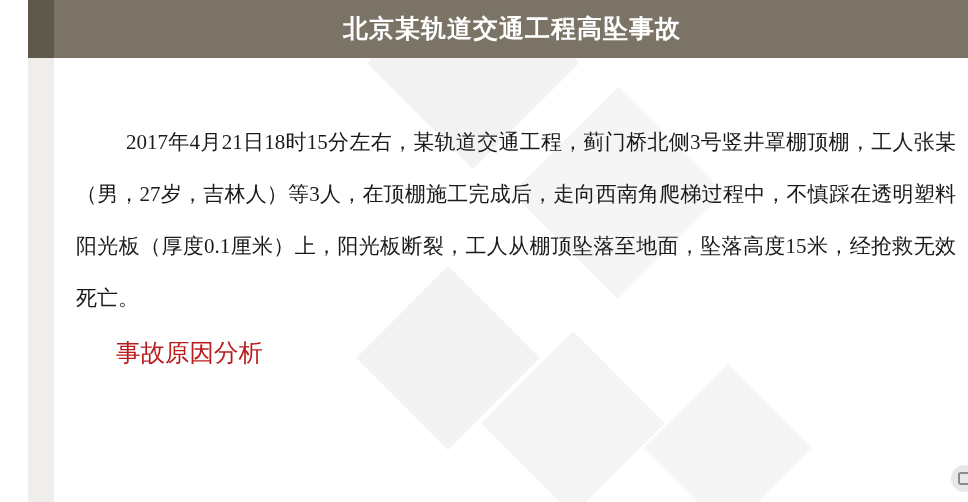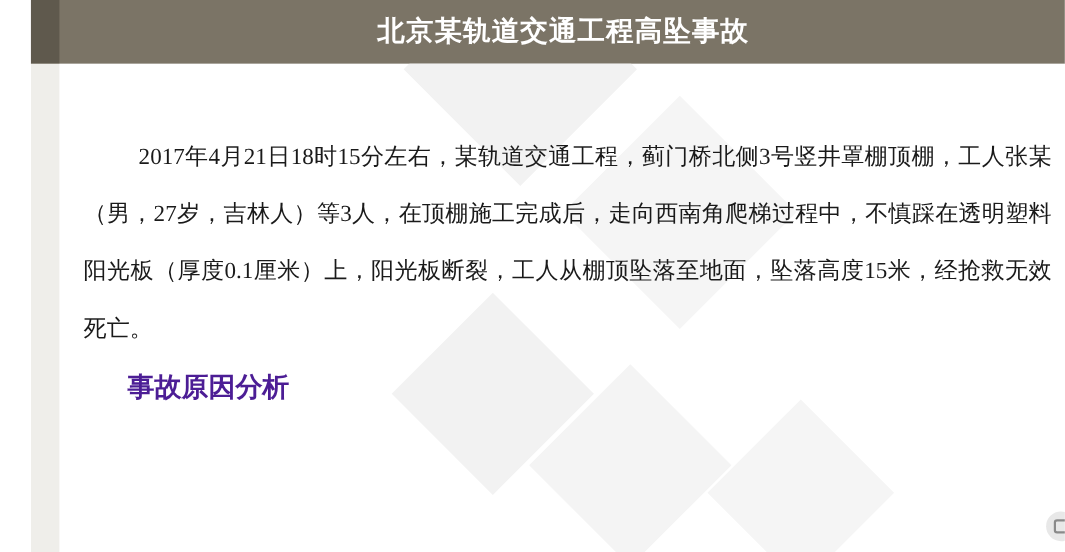--- a/index.html
+++ b/index.html
@@ -109,22 +109,22 @@
     left: 22px;
     top: 58px;
     width: 880px;
     text-indent: 50px;
   }
   .section-heading {
     position: absolute;
     left: 62px;
     top: 275px;
     font-size: 24.5px;
-    font-weight: bold;
-    color: #4c1d95;
+    font-weight: normal;
+    color: #b91c1c;
     line-height: 40px;
     font-family: "Liberation Serif", "DejaVu Serif", serif;
   }
   .para-2 {
     position: absolute;
     left: 22px;
     top: 320px;
     width: 880px;
     text-indent: 50px;
   }

